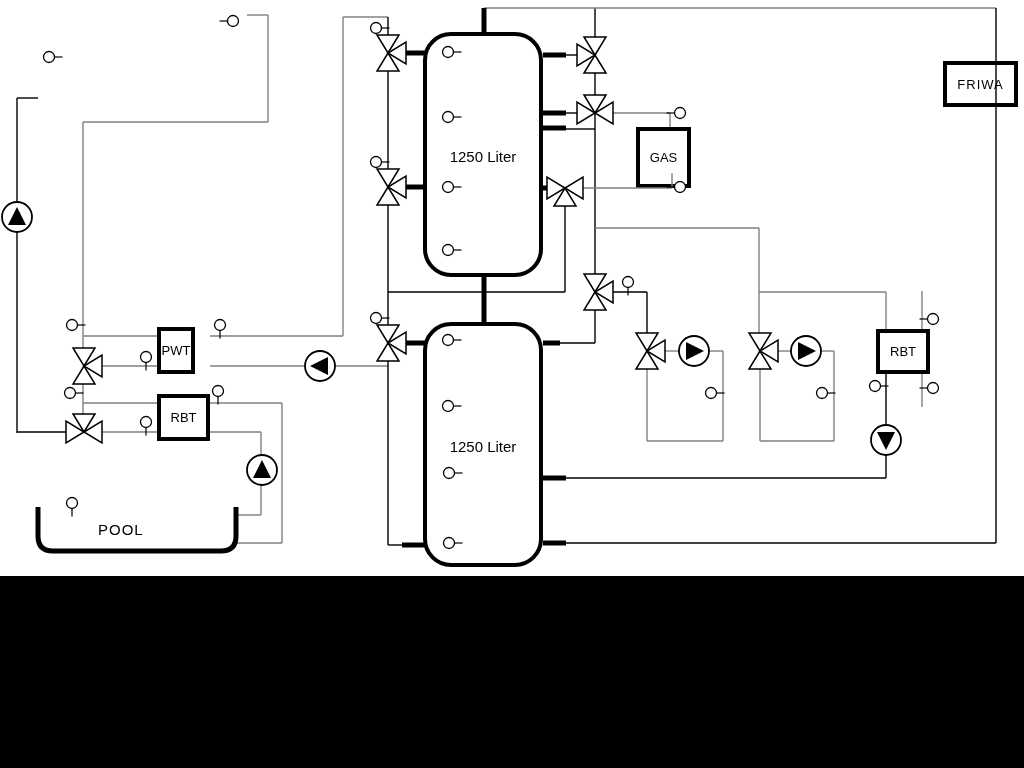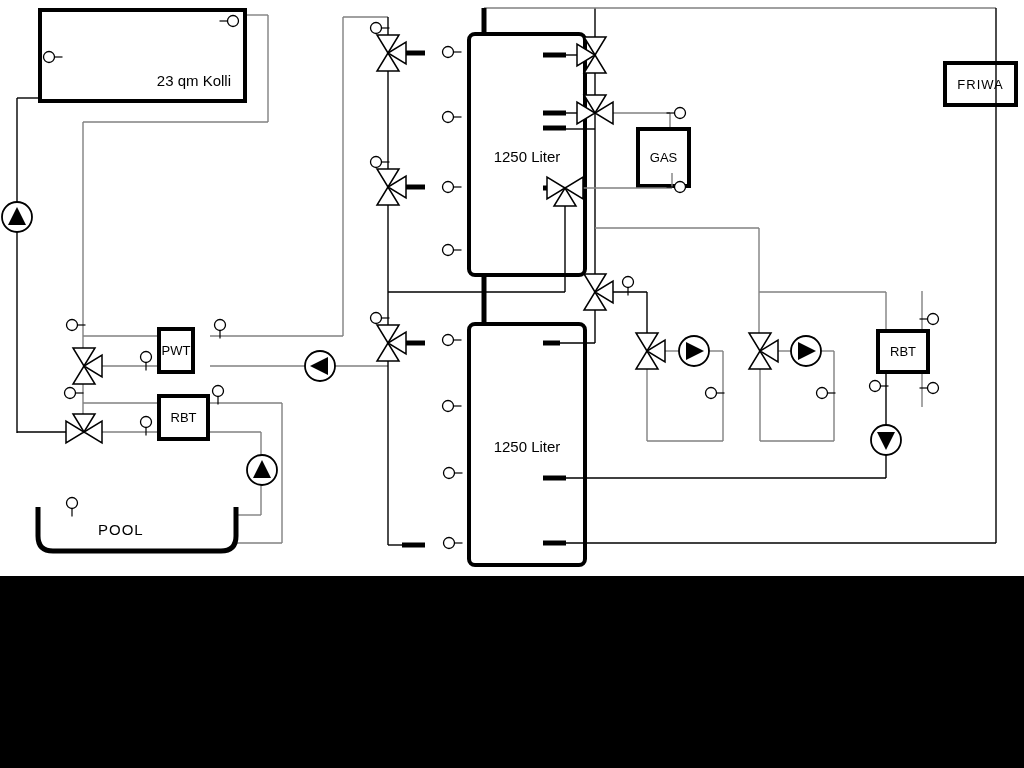--- a/index.html
+++ b/index.html
@@ -1,35 +1,32 @@
 <!DOCTYPE html>
 <html><head>
 <meta charset="utf-8">
 <style>
   html,body{margin:0;padding:0;}
   body{width:1024px;height:768px;background:#fff;font-family:"Liberation Sans",sans-serif;position:relative;overflow:hidden;}
   #stage{position:absolute;left:0;top:0;width:1024px;height:768px;}
   .box{position:absolute;box-sizing:border-box;background:#fff;border:4px solid #000;}
-  .tank{border-radius:8px;margin-left:44px;}
+  .tank{border-radius:28px;}
   .eq{display:flex;align-items:center;justify-content:center;font-size:13px;color:#000;}
   .lbl{position:absolute;font-size:15px;color:#000;pointer-events:none;}
   #svgLayer{position:absolute;left:0;top:0;z-index:5;}
   .lbl{z-index:6;}
   #footer-band{position:absolute;left:0;top:576px;width:1024px;height:192px;z-index:7;}
   #collector-label{right:12px;bottom:10px;position:absolute;font-size:15px;}
   .tank-label{position:absolute;top:112px;left:0;width:100%;text-align:center;font-size:15px;}
 </style>
 </head>
 <body>
 
 <div id="stage">
 
-  <div class="box" style="left:38px;top:8px;width:209px;height:95px;">
-    <span id="collector-label">23 qm Kolli</span>
-  </div>
 
   <div class="box tank" style="left:423px;top:32px;width:120px;height:245px;">
     <span class="tank-label">1250 Liter</span>
   </div>
 
   <div class="box tank" style="left:423px;top:322px;width:120px;height:245px;">
     <span class="tank-label">1250 Liter</span>
   </div>
 
   <div class="box eq" style="left:636px;top:127px;width:55px;height:61px;">

